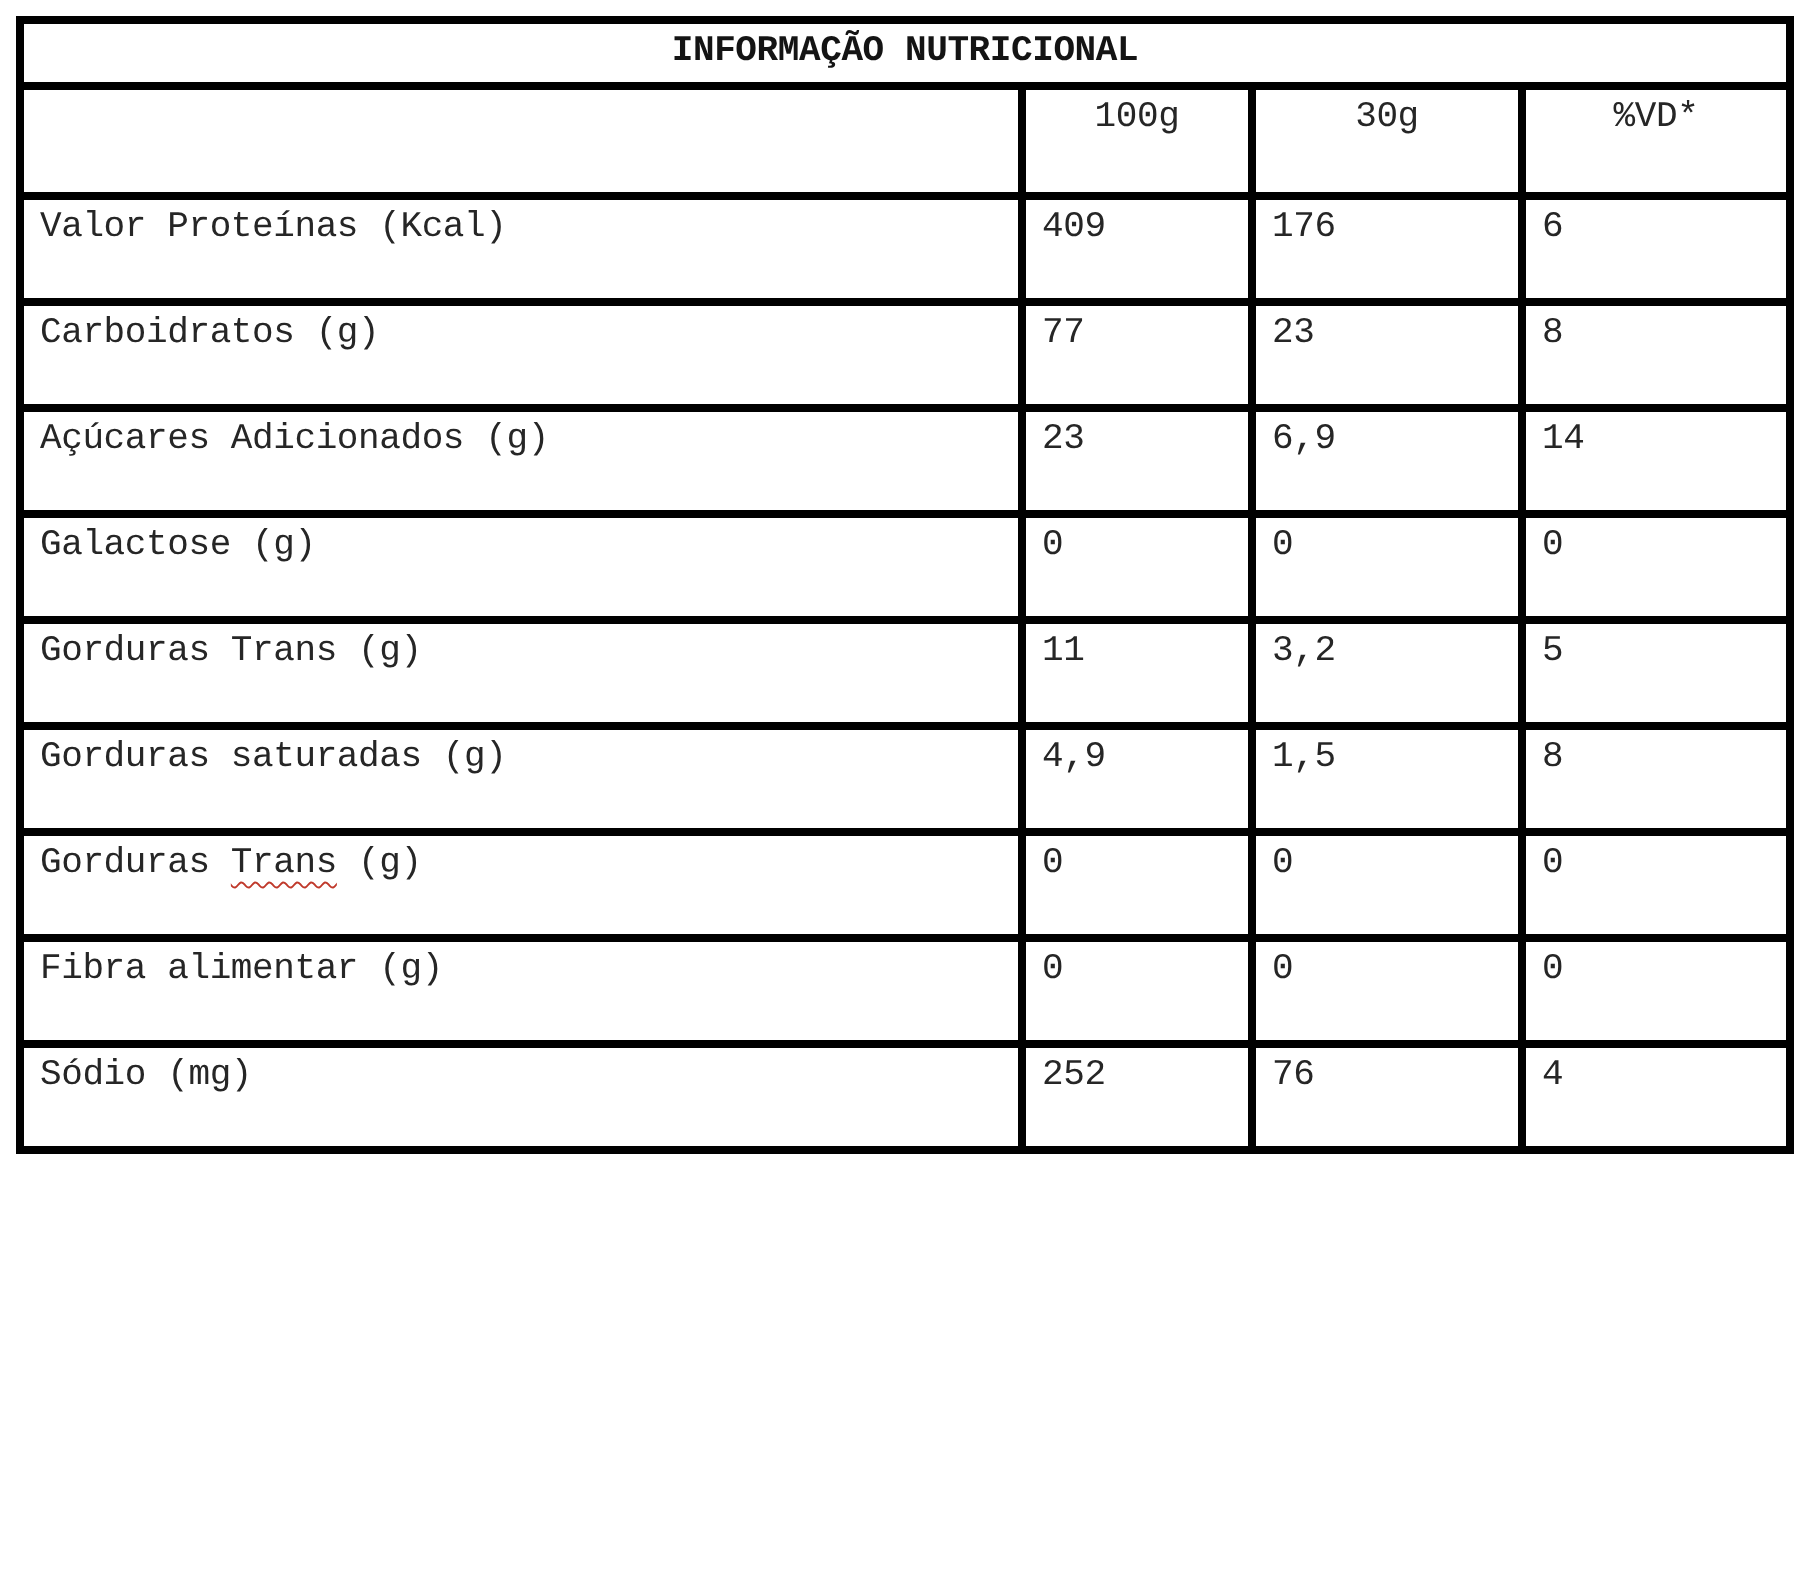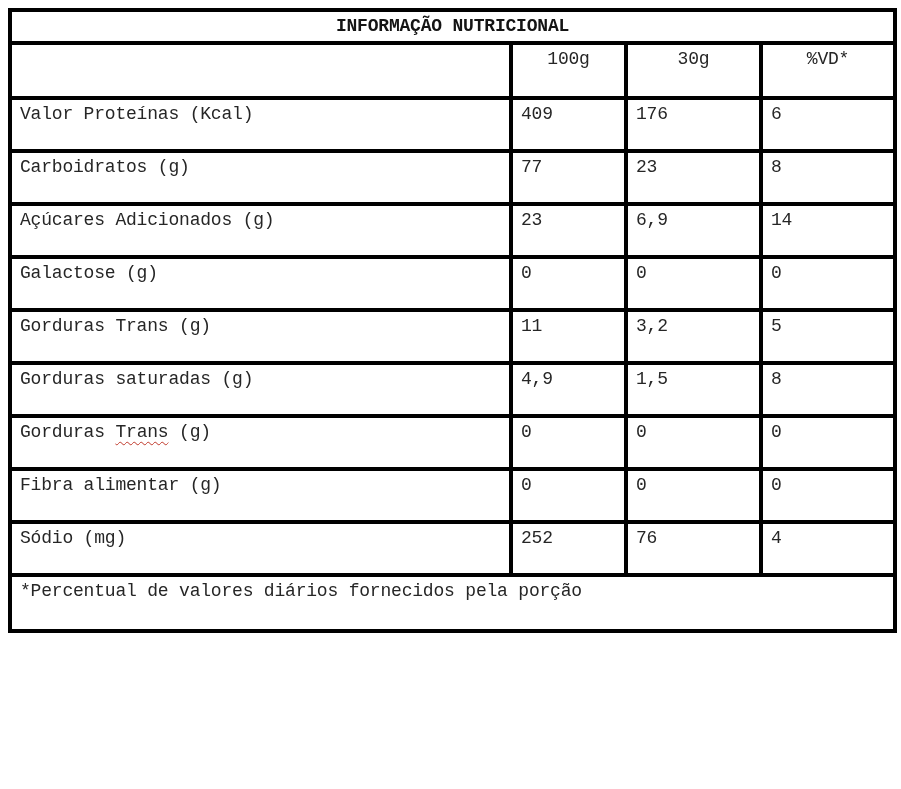--- a/index.html
+++ b/index.html
@@ -154,18 +154,15 @@
       <td class="value-cell">0</td>
     </tr>
 
     <tr class="data-row">
       <td class="label-cell">Sódio (mg)</td>
       <td class="value-cell">252</td>
       <td class="value-cell">76</td>
       <td class="value-cell">4</td>
     </tr>
 
-    <tr class="footnote-row">
-      <td colspan="4">*Percentual de valores diários fornecidos pela porção</td>
-    </tr>
   </tbody>
     </table>
 </div>
 
 </body></html>

